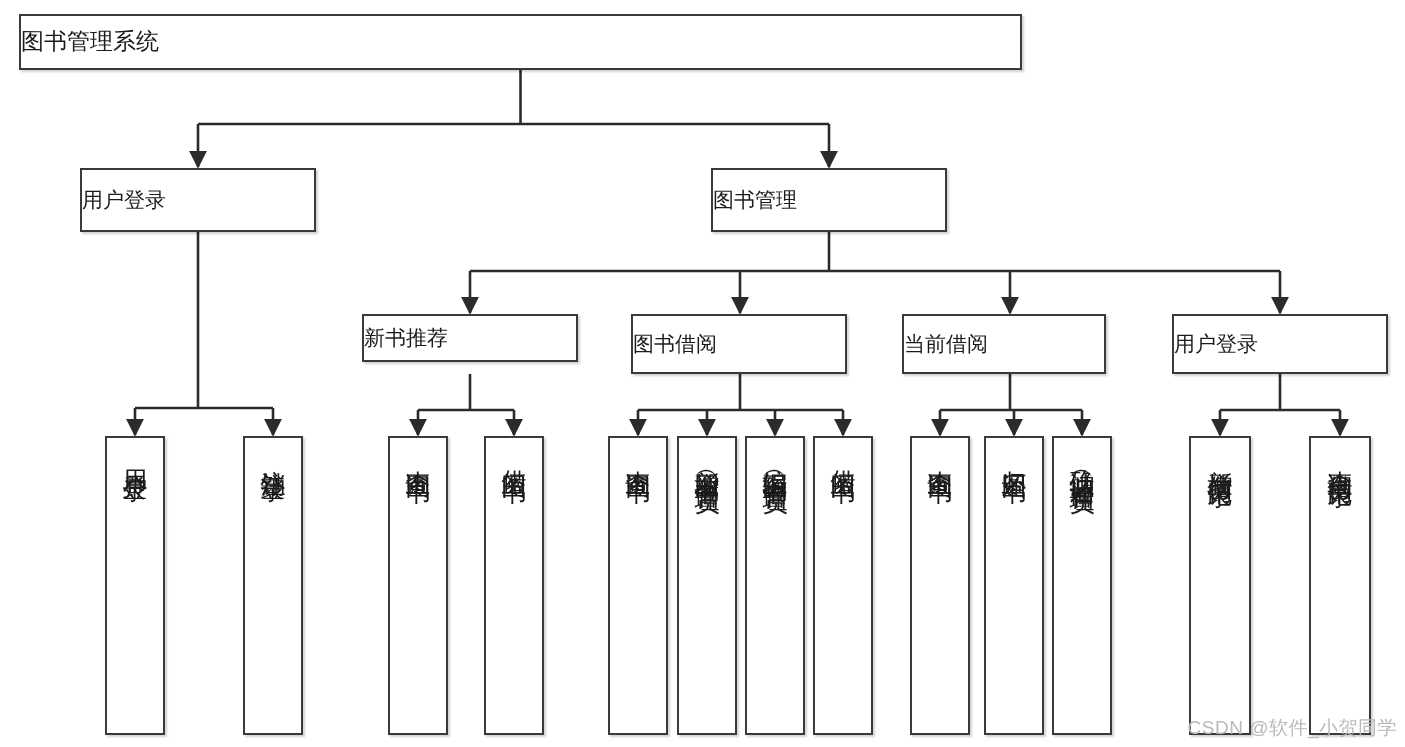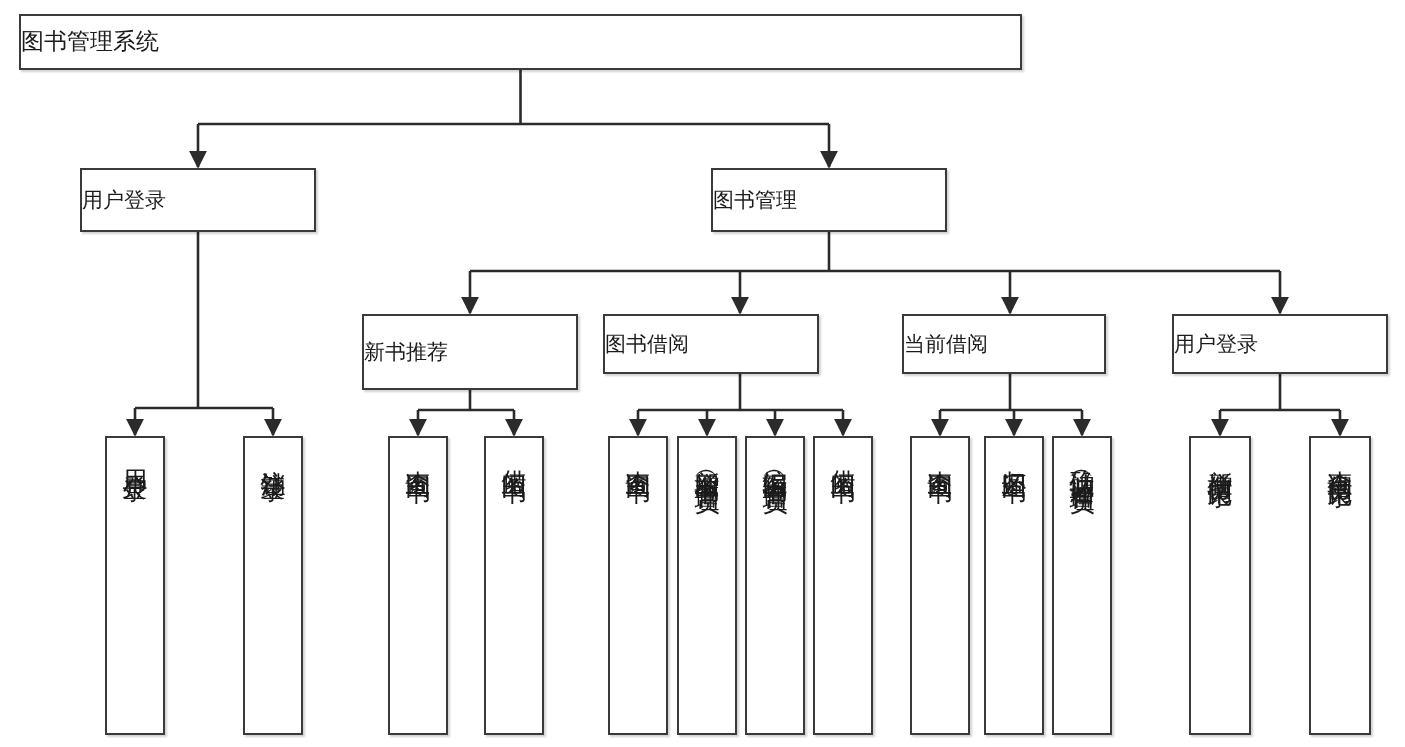--- a/index.html
+++ b/index.html
@@ -105,24 +105,24 @@
   <div id="nodes-layer">
       <div class="node node-root" style="left: 19px; top: 14px; width: 1003px; height: 56px;">
         <span class="label">图书管理系统</span>
       </div>
       <div class="node node-l2" style="left: 80px; top: 168px; width: 236px; height: 64px;">
         <span class="label">用户登录</span>
       </div>
       <div class="node node-l2" style="left: 711px; top: 168px; width: 236px; height: 64px;">
         <span class="label">图书管理</span>
       </div>
-      <div class="node node-l3" style="left: 362px; top: 314px; width: 216px; height: 76px;">
+      <div class="node node-l3" style="left: 362px; top: 314px; width: 216px; height: 48px;">
         <span class="label">新书推荐</span>
       </div>
-      <div class="node node-l3" style="left: 603px; top: 314px; width: 216px; height: 60px;">
+      <div class="node node-l3" style="left: 631px; top: 314px; width: 216px; height: 60px;">
         <span class="label">图书借阅</span>
       </div>
       <div class="node node-l3" style="left: 902px; top: 314px; width: 204px; height: 60px;">
         <span class="label">当前借阅</span>
       </div>
       <div class="node node-l3" style="left: 1172px; top: 314px; width: 216px; height: 60px;">
         <span class="label">用户登录</span>
       </div>
       <div class="node node-leaf" style="left: 105px; top: 436px; width: 60px; height: 299px;">
         <span class="label">用户登录</span>
@@ -158,13 +158,14 @@
         <span class="label">确认归还（管理员）</span>
       </div>
       <div class="node node-leaf" style="left: 1189px; top: 436px; width: 62px; height: 299px;">
         <span class="label">新增借阅记录</span>
       </div>
       <div class="node node-leaf" style="left: 1309px; top: 436px; width: 62px; height: 299px;">
         <span class="label">查询借阅记录</span>
       </div>
     </div>
 
+  <div class="watermark">CSDN @软件_小贺同学</div>
 </div>
 
 </body></html>

